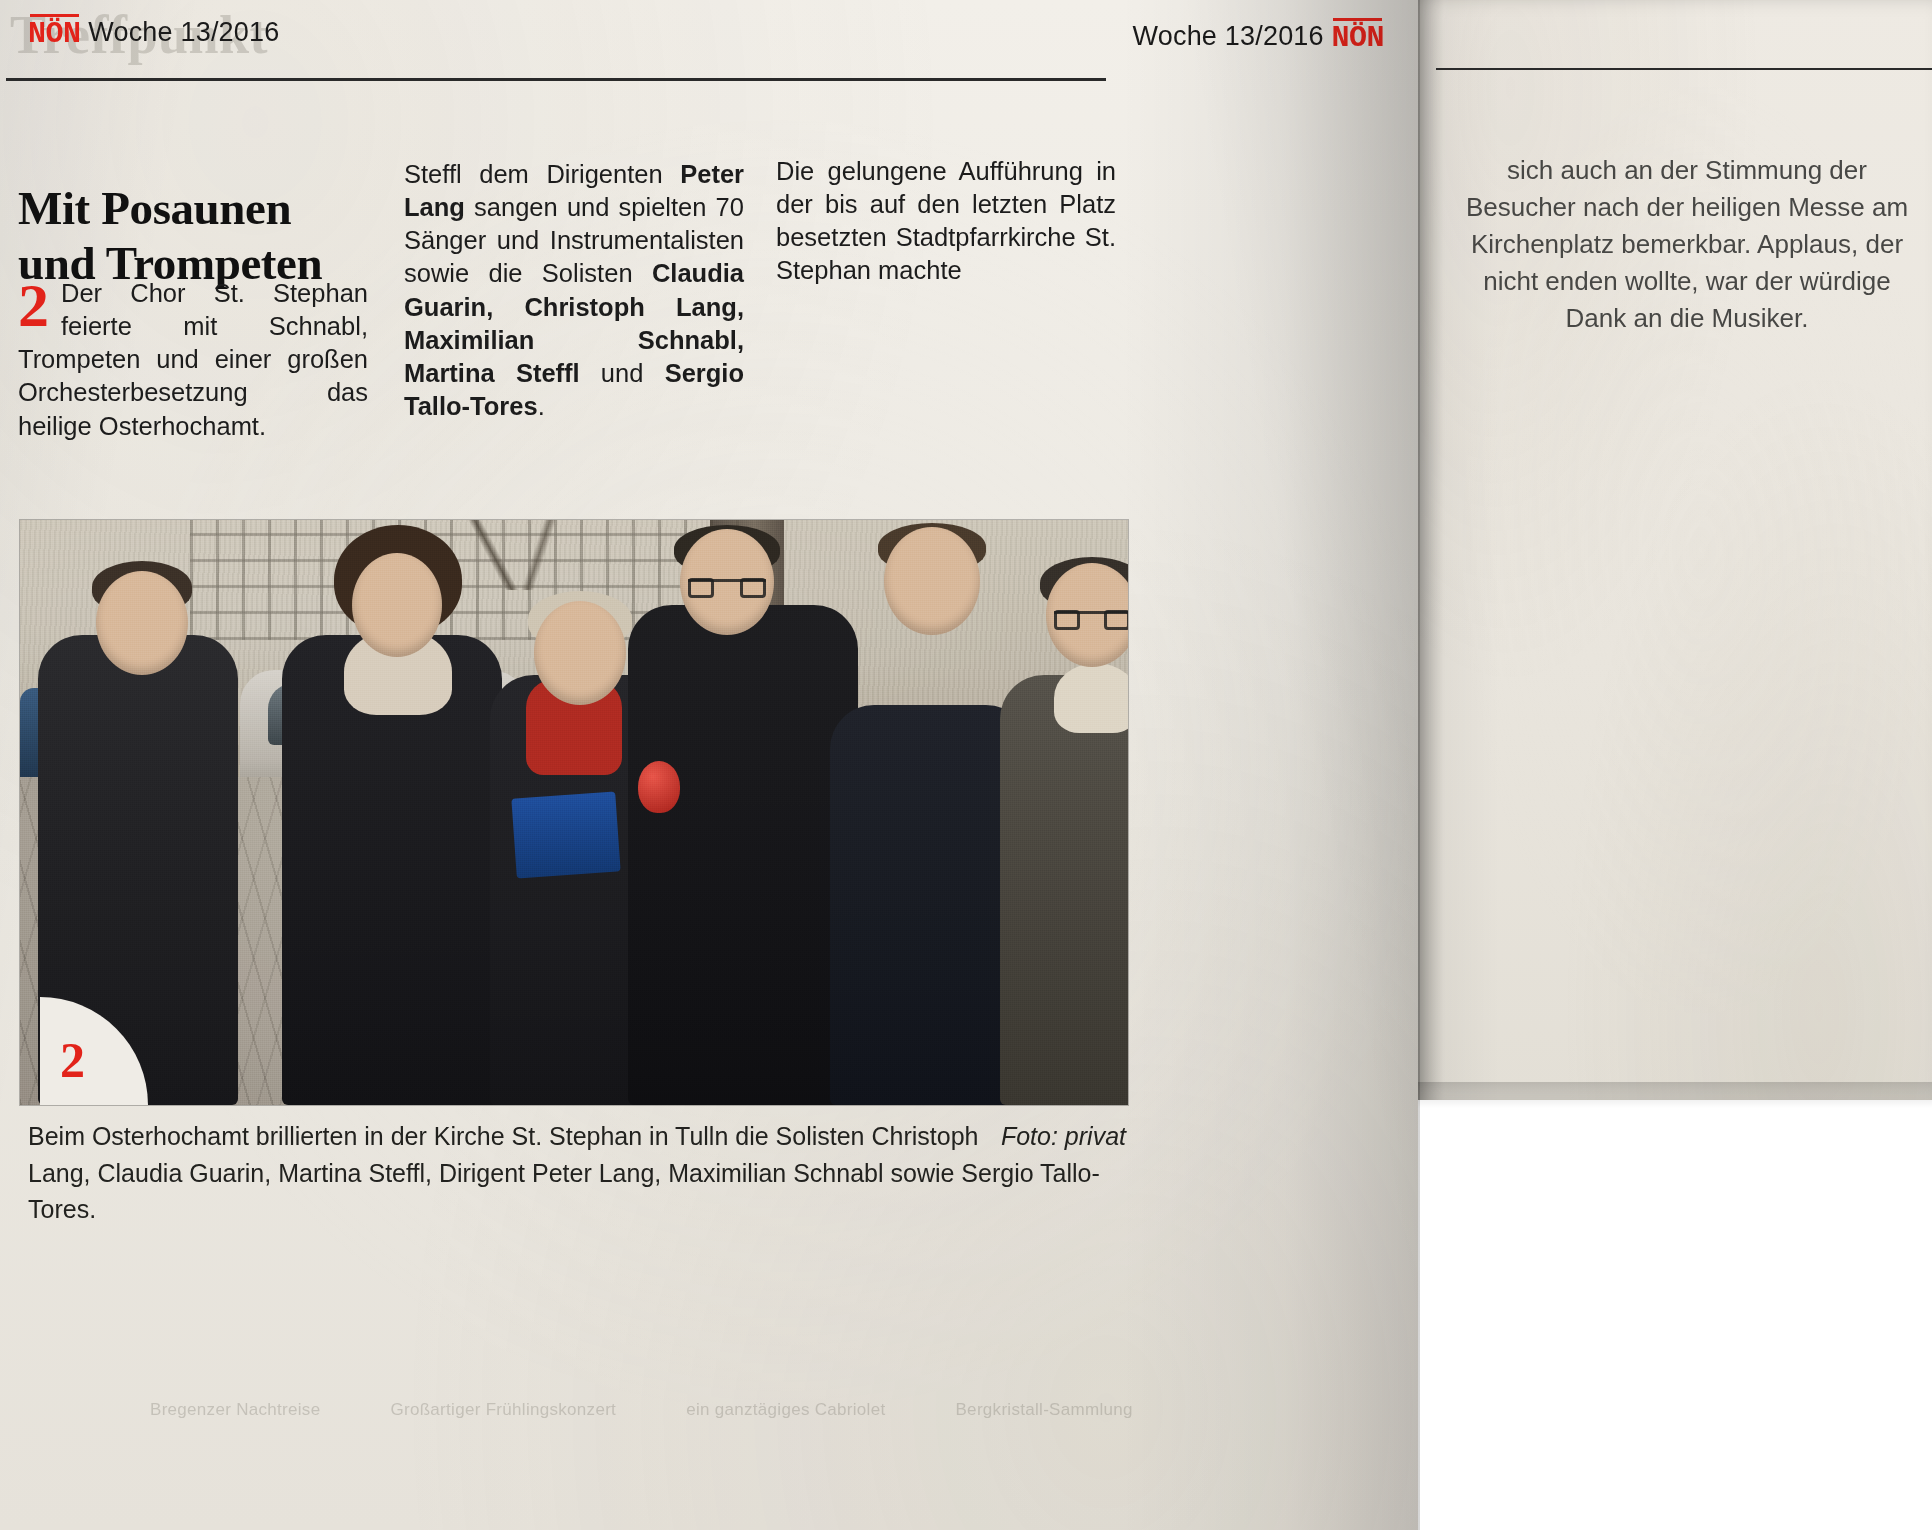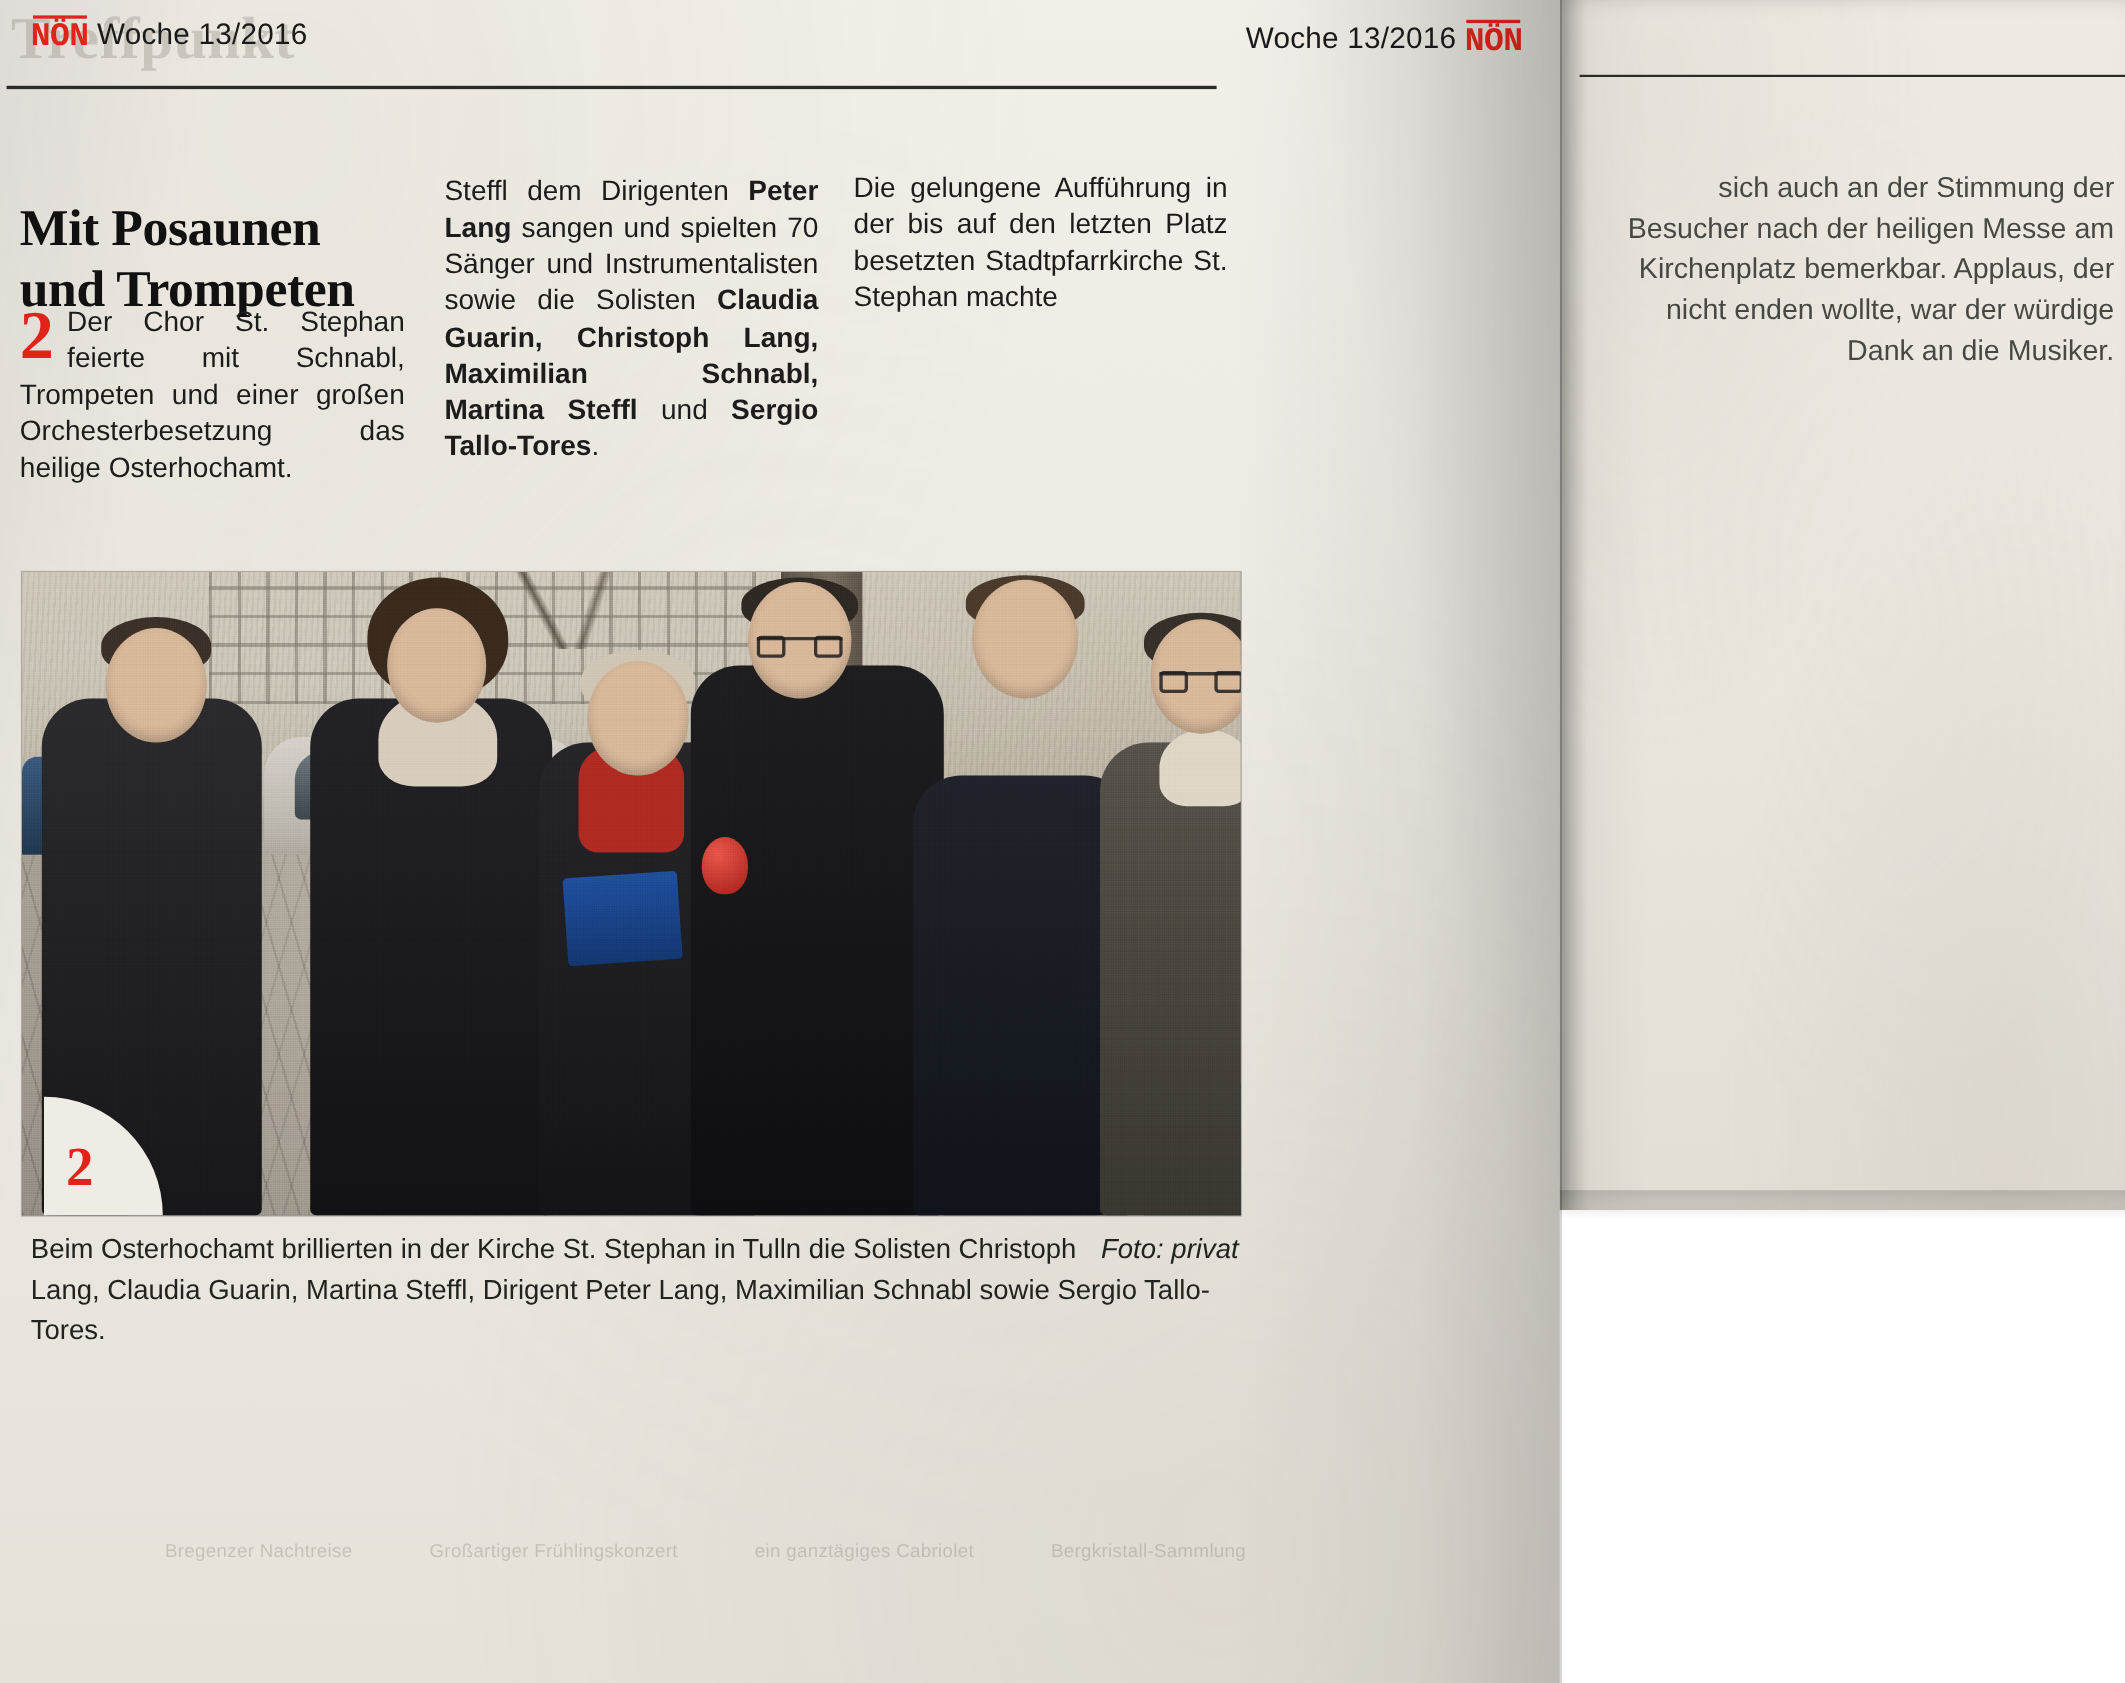--- a/index.html
+++ b/index.html
@@ -146,21 +146,21 @@
     hyphens: manual;
   }
   #col1 { left: 18px;  top: 277px; width: 350px; }
   #col2 { left: 404px; top: 158px; width: 340px; }
   #col3 { left: 776px; top: 155px; width: 340px; }
   #col4 {
     left: 1452px; top: 152px; width: 470px;
     font-size: 26px;
     line-height: 1.42;
     color: #3a3a38;
-    text-align: right;
+    text-align: center;
   }
   #col4 .para { opacity: .92; }
   .para { margin: 0 0 0 0; }
   .para + .para { text-indent: 26px; margin-top: 13px; }
   b { font-weight: bold; }
 
   
   #dropcap {
     float: left;
     font-family: "Liberation Serif", serif;

